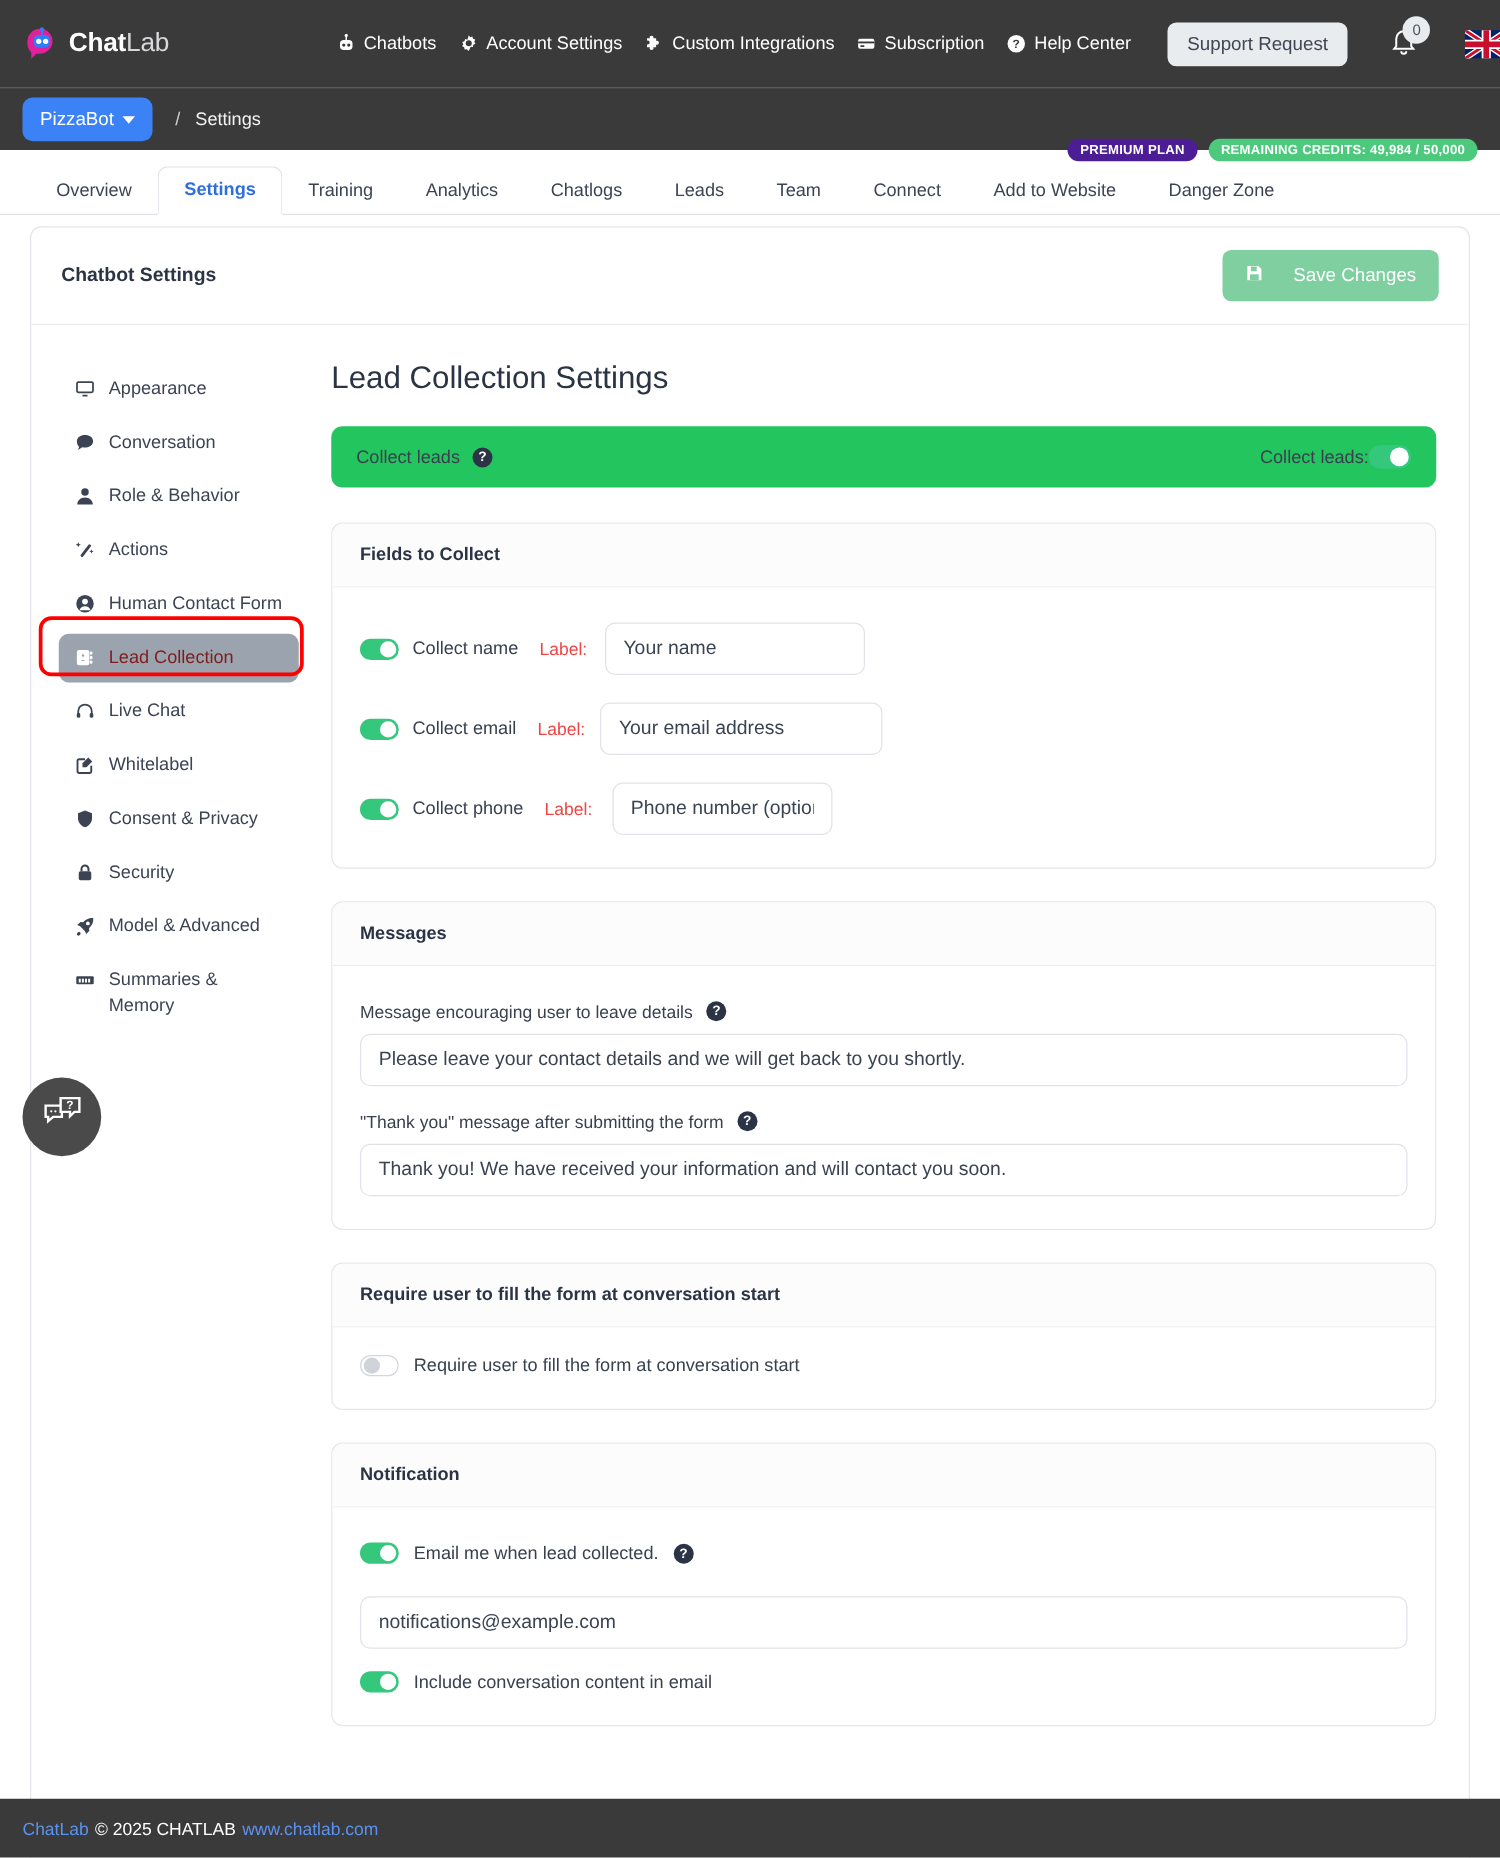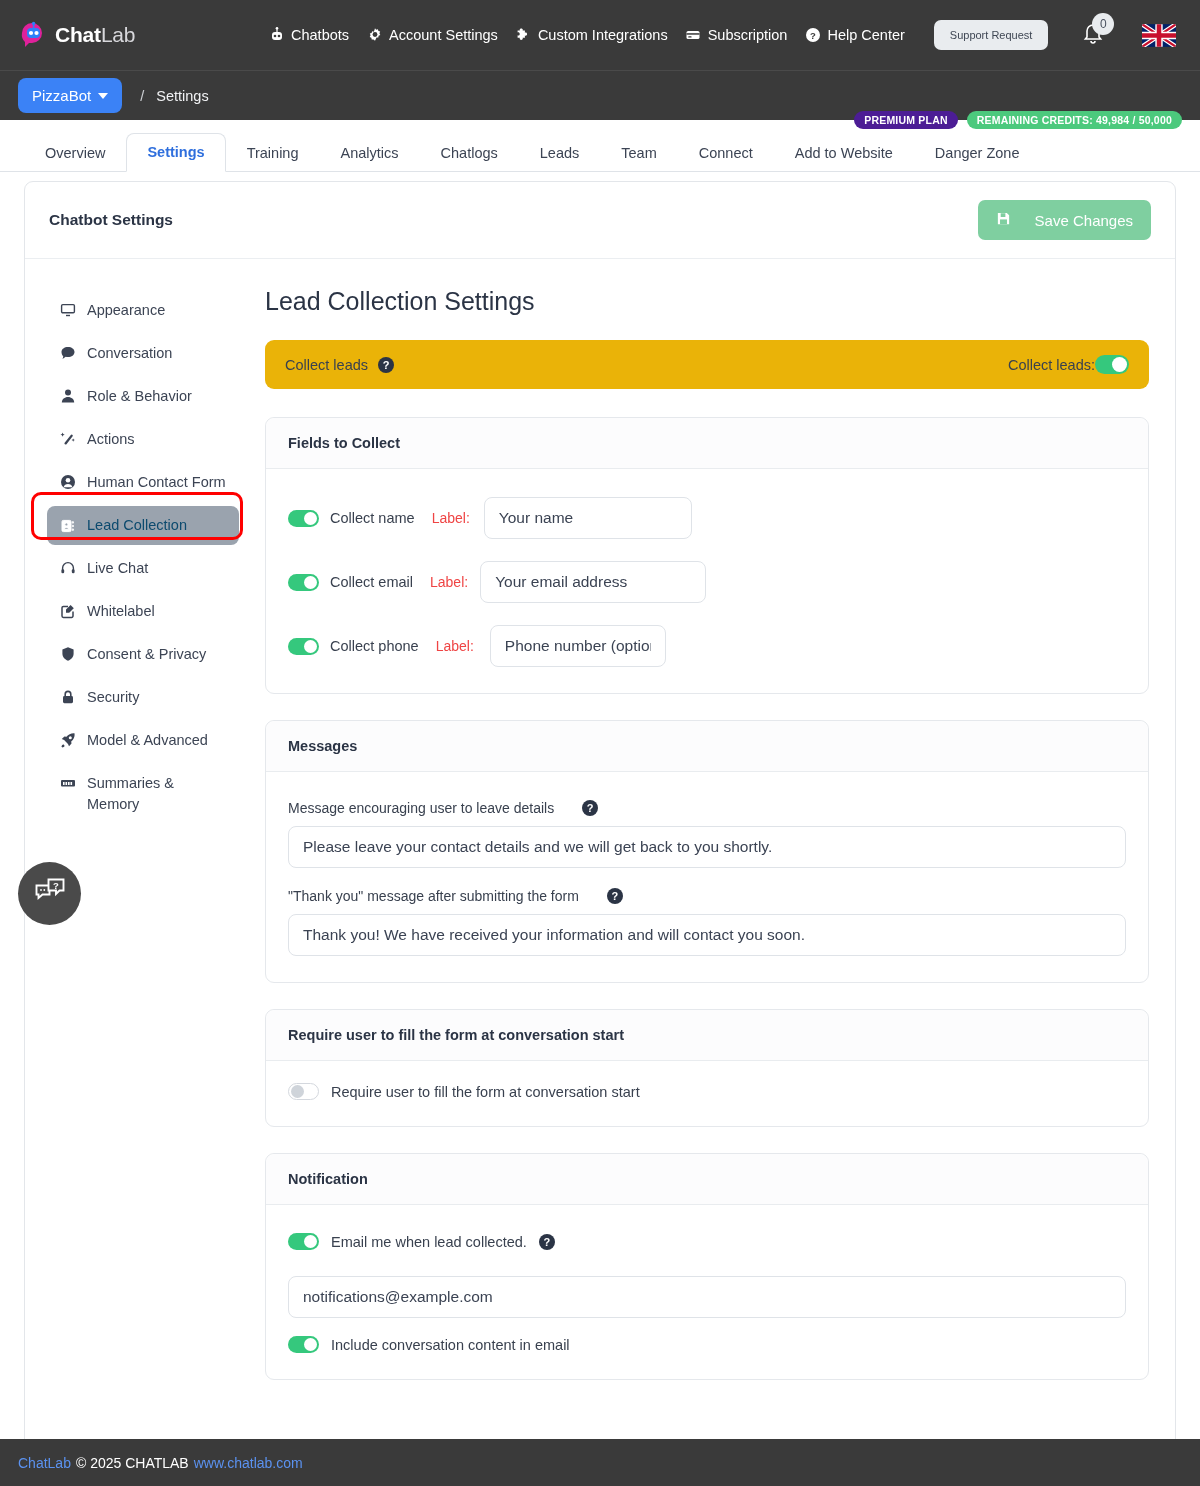--- a/index.html
+++ b/index.html
@@ -23,21 +23,21 @@
   .brand-text .lab { font-weight: 400; color:#d8d8dc; }
   .nav-center {
     position:absolute; left: 268px; top:0; height:70px;
     display:flex; align-items:center; gap:17px;
   }
   .nav-item { display:flex; align-items:center; gap:6px; font-size:14.5px; color:#fff; cursor:pointer; white-space:nowrap;}
   .nav-ico { display:inline-flex; width:17px; height:17px; align-items:center; justify-content:center; }
   .nav-ico svg { display:block; }
   .support-btn {
     margin-left: 12px; background:#e9ecef; color:#3f4754;
-    border:none; border-radius: 7px; padding: 9px 16px; font-size:11px;
+    border:none; border-radius: 7px; padding: 9px 16px; font-size:15px;
     font-family:inherit; cursor:pointer; white-space:nowrap;
   }
   .bell-wrap { position:relative; margin-left:16px; cursor:pointer; width:26px; height:30px;}
   .bell-badge {
     position:absolute; top:-7px; left:11px; background:#e9ecef; color:#4a5260;
     border-radius:50%; min-width:22px; height:22px; font-size:12px;
     display:flex; align-items:center; justify-content:center; padding:0 3px;
   }
   .flag { margin-left:18px; width:34px; height:23px; border-radius:2px; cursor:pointer; overflow:hidden; position:relative;}
 
@@ -93,33 +93,33 @@
   .panel-body { display:flex; padding: 22px 0 0 0; }
 
   
   .side { width:226px; flex:0 0 226px; padding: 10px 0 0 22px; position:relative;}
   .side-item {
     display:flex; align-items:flex-start; gap:10px; padding:9px 12px;
     margin: 0 12px 4px 0; border-radius:8px; cursor:pointer;
     font-size:14.5px; color:#3c4454; line-height:1.45;
   }
   .side-item .sico { flex:0 0 18px; width:18px; height:20px; display:flex; align-items:center; justify-content:center; }
-  .side-item.active { background:#9aa3ae; color:#0c4a6e;align-items:flex-end; }
+  .side-item.active { background:#9aa3ae; color:#7f1d1d; }
   .side-item.active .sico svg { fill:#fff; stroke:#fff; }
   .redbox {
     position:absolute; left:6px; top:211px; width:212px; height:48px;
     border:3px solid #ff0000; border-radius:10px; pointer-events:none;
   }
 
   
   .main { flex:1; padding: 0 26px 0 14px; }
   h1.page-title { font-size:25px; font-weight:400; color:#2b3445; margin: 6px 0 24px 0; }
 
   .collect-bar {
-    background:#eab308; border-radius:9px; padding: 15px 20px;
+    background:#22c55e; border-radius:9px; padding: 15px 20px;
     display:flex; align-items:center; justify-content:space-between;
     margin-bottom: 28px;
   }
   .cb-left { display:flex; align-items:center; gap:10px; font-size:14.5px; color:#39414f; }
   .cb-right { display:flex; align-items:center; font-size:14.5px; color:#39414f; }
 
   .card { border:1px solid #e5e8ec; border-radius:9px; margin-bottom: 26px; background:#fff; }
   .card-head {
     padding: 17px 22px; border-bottom:1px solid #e9ecef; background:#fcfcfd;
     border-radius:9px 9px 0 0; font-size:14.5px; font-weight:700; color:#2b3445;
@@ -133,21 +133,21 @@
   .inp {
     border:1px solid #dfe3e8; border-radius:8px; padding: 11px 14px;
     font-size:15.5px; font-family:inherit; color:#3b4353; background:#fff;
     outline:none; overflow:hidden; white-space:nowrap; text-overflow:clip;
   }
   .inp.w-name { width:208px; margin-left:14px; }
   .inp.w-email { width:226px; margin-left:12px; }
   .inp.w-phone { width:176px; margin-left:16px; }
   .inp.wide { width:100%; display:block; }
 
-  .msg-label { font-size:14px; color:#39414f; display:flex; align-items:center; gap:28px; margin-bottom:10px; }
+  .msg-label { font-size:14px; color:#39414f; display:flex; align-items:center; gap:11px; margin-bottom:10px; }
   .msg-block { margin-bottom: 20px; }
   .msg-block:last-child { margin-bottom:0; }
 
   .toggle-row { display:flex; align-items:center; gap:12px; font-size:14.5px; color:#39414f; }
 
   
   .tg { width:31px; height:17px; border-radius:9px; position:relative; flex:0 0 31px; cursor:pointer; }
   .tg.on { background:#35c87d; }
   .tg.off { background:#fff; border:1px solid #d4d8de; }
   .tg .knob { position:absolute; top:2px; width:13px; height:13px; border-radius:50%; background:#fff; }

